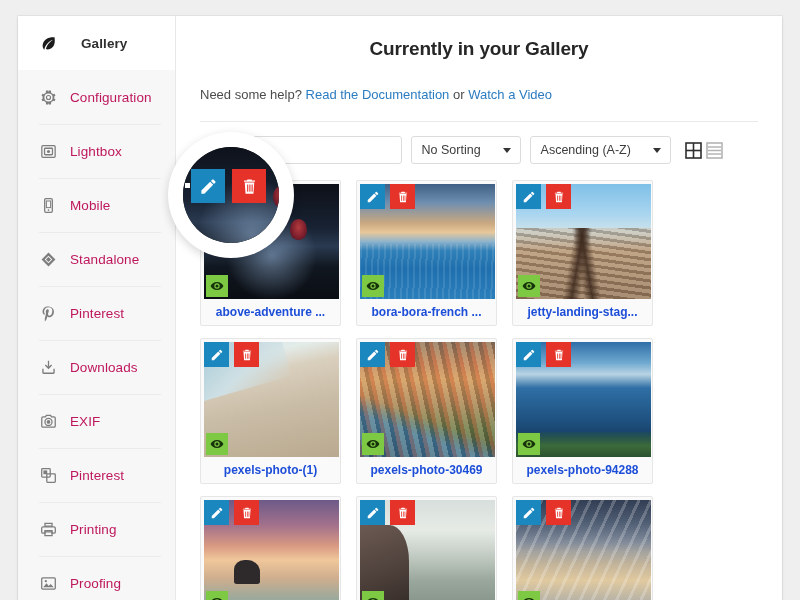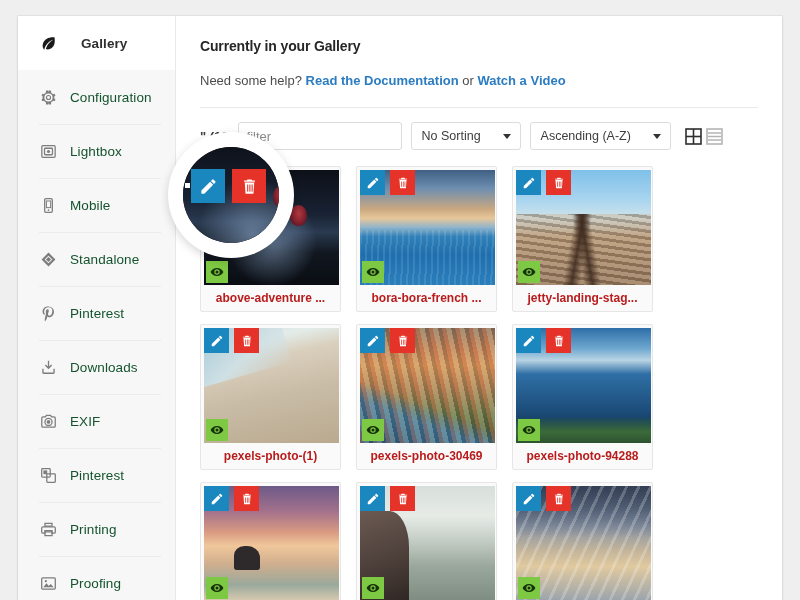--- a/index.html
+++ b/index.html
@@ -42,21 +42,21 @@
   }
 
   .nav-item {
     position: relative;
     display: flex;
     align-items: center;
     gap: 13px;
     height: 54px;
     padding: 0 10px 0 22px;
     cursor: pointer;
-    color: #14532d;
+    color: #be185d;
     font-size: 13.5px;
     letter-spacing: .1px;
   }
   .nav-item + .nav-item::before {
     content: "";
     position: absolute;
     left: 21px; right: 14px; top: 0;
     height: 1px;
     background: #ebebeb;
   }
@@ -82,35 +82,36 @@
 
   
   .content {
     flex: 1 1 auto;
     padding: 22px 24px 0 24px;
     position: relative;
     min-width: 0;
   }
 
   .page-title {
-    font-size: 14px;
+    font-size: 19px;
     font-weight: bold;
     color: #262626;
     letter-spacing: -.15px;
-    margin-bottom: 19px;
+    margin-bottom: 27px;
+    text-align: center;
   }
 
   .help-line {
     font-size: 13px;
     color: #4c4c4c;
   }
   .help-line a {
     color: #2b7cc0;
     text-decoration: none;
-    font-weight: bold;
+    font-weight: normal;
   }
 
   .rule {
     margin-top: 19px;
     height: 1px;
     background: #e9e9e9;
   }
 
   
   .toolbar {
@@ -234,21 +235,21 @@
   }
   .eye-badge svg { display: block; }
 
   .caption {
     height: 26px;
     display: flex;
     align-items: center;
     justify-content: center;
     font-size: 12px;
     font-weight: bold;
-    color: #b91c1c;
+    color: #1d4ed8;
     white-space: nowrap;
     overflow: hidden;
   }
 
   
   .magnifier {
     position: absolute;
     left: 150px;
     top: 116px;
     width: 126px;

